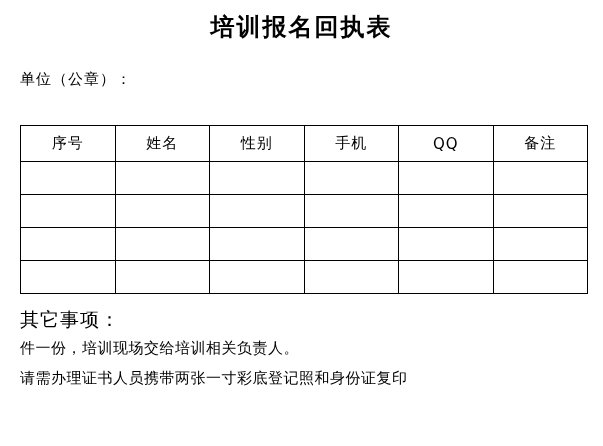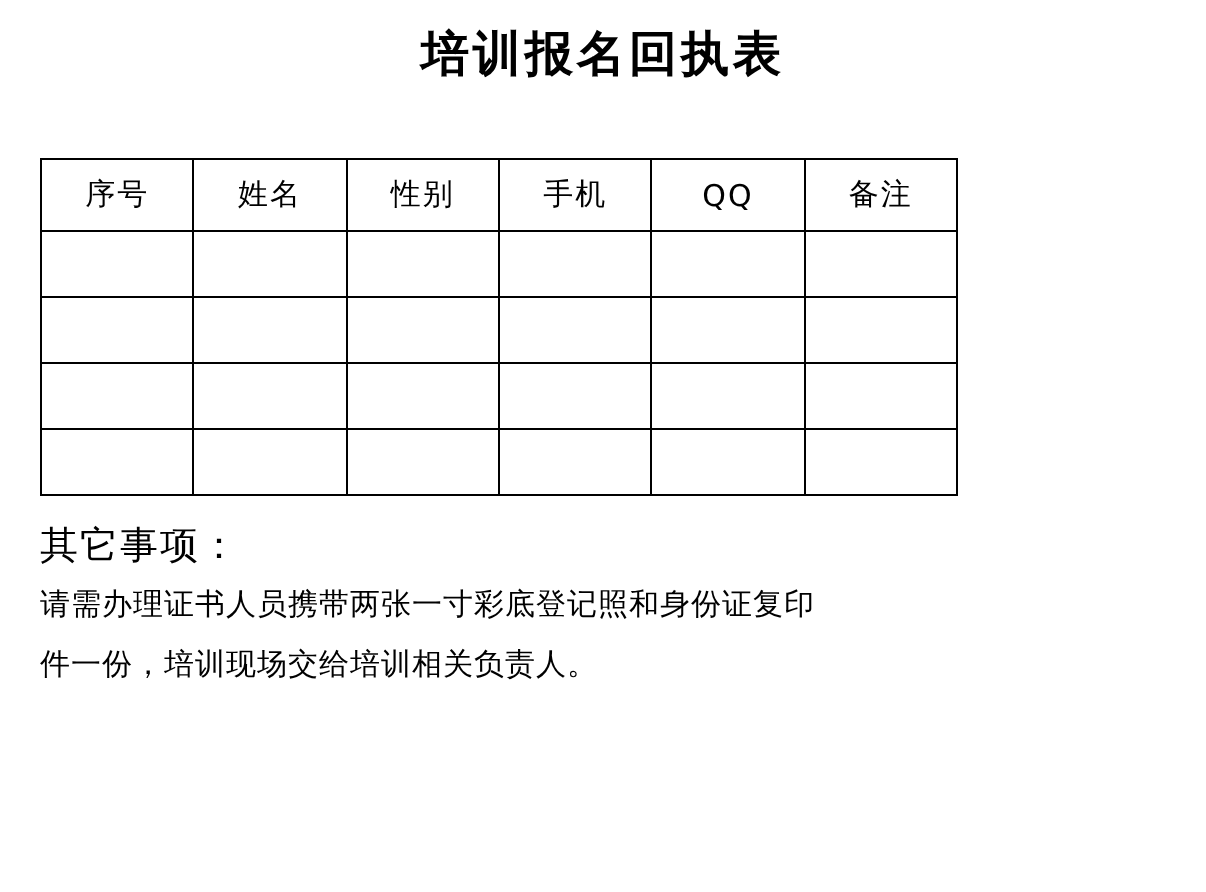--- a/index.html
+++ b/index.html
@@ -36,21 +36,21 @@
     font-size: 15px;
     line-height: 22px;
     letter-spacing: 1px;
   }
   .table-wrap {
     margin-top: 35px;
     padding-left: 20px;
     padding-right: 20px;
   }
   table.signup-table {
-    width: 459px;
+    width: 568px;
     border-collapse: collapse;
     table-layout: fixed;
     border-radius: 12px;
   }
   table.signup-table td,
   table.signup-table th {
     border: 1px solid #000000;
     height: 32px;
     text-align: center;
     vertical-align: middle;
@@ -79,20 +79,21 @@
     margin-top: 2px;
   }
 </style>
 </head>
 <body>
 
 <div class="page">
 
   <h1 class="doc-title">培训报名回执表</h1>
 
+  <div class="unit-line">单位（公章）：</div>
 
   <div class="table-wrap">
     <table class="signup-table">
       <thead>
         <tr>
           <td>序号</td>
           <td>姓名</td>
           <td>性别</td>
           <td>手机</td>
           <td>QQ</td>
@@ -131,17 +132,17 @@
           <td></td>
           <td></td>
           <td></td>
         </tr>
       </tbody>
     </table>
   </div>
 
   <div class="notes">
     <div class="notes-label">其它事项：</div>
+    <div class="notes-body">件一份，培训现场交给培训相关负责人。</div>
     <div class="notes-body">请需办理证书人员携带两张一寸彩底登记照和身份证复印</div>
-    <div class="notes-body">件一份，培训现场交给培训相关负责人。</div>
   </div>
 
 </div>
 
 </body></html>

